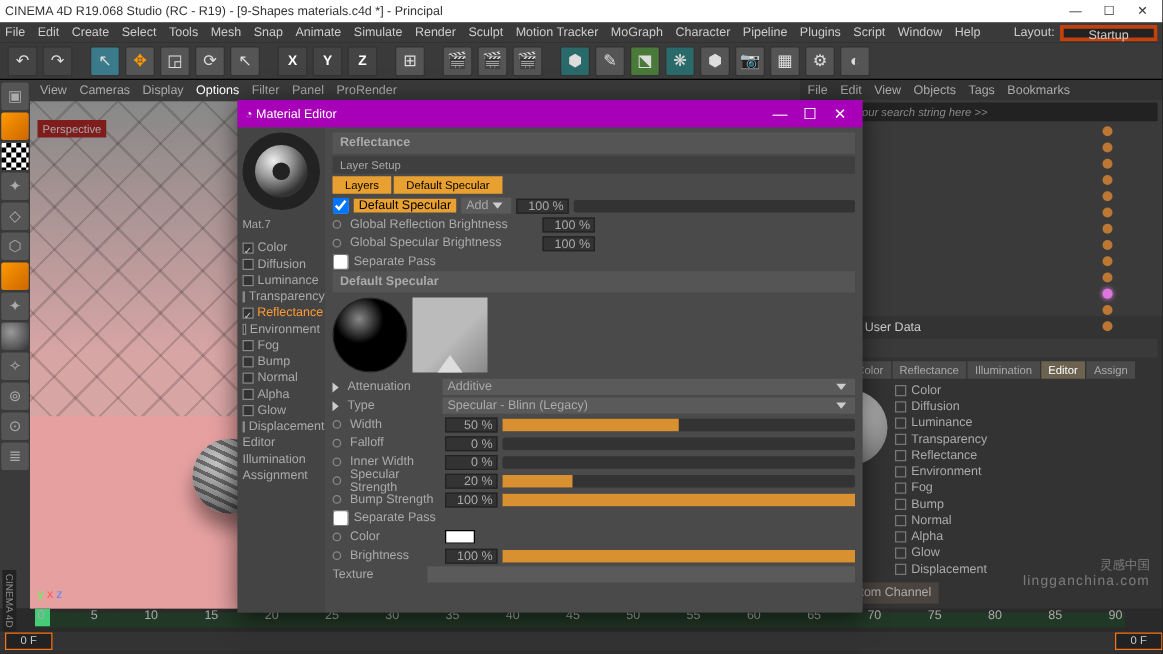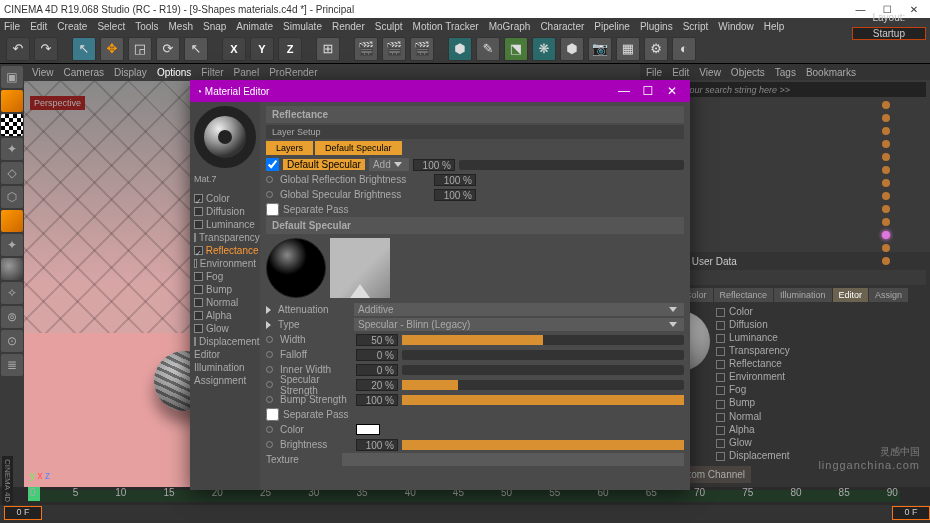--- a/index.html
+++ b/index.html
@@ -1,22 +1,22 @@
 <!DOCTYPE html>
 <html><head>
 <meta charset="utf-8">
 <style>
 * { margin:0; padding:0; box-sizing:border-box; font-family:Arial,sans-serif; font-size:10px; user-select:none; }
 body { background:#1a1a1a; width:930px; height:523px; overflow:hidden; position:relative; color:#aaa; }
 .titlebar { background:#fff; height:18px; display:flex; align-items:center; justify-content:space-between; padding:0 4px; color:#333; }
 .titlebar .winbtns span { display:inline-block; width:24px; text-align:center; }
 .menubar { background:#3a3a3a; height:16px; display:flex; align-items:center; padding:0 4px; gap:10px; color:#ccc; }
 .menubar span { cursor:default; }
-.layout-label { margin-left:auto; display:flex; gap:4px; align-items:center;flex-direction:column; }
-.layout-label .box { background:#222; border:1px solid #c2410c; padding:0 20px; height:13px; line-height:11px; }
+.layout-label { margin-left:auto; display:flex; gap:4px; align-items:center; }
+.layout-label .box { background:#222; border:3px solid #c2410c; padding:0 20px; height:13px; line-height:11px; }
 .toolbar { background:#3a3a3a; height:30px; display:flex; align-items:center; padding:0 6px; gap:4px; border-bottom:1px solid #000; }
 .tbtn { width:24px; height:24px; background:#555; border:1px solid #333; border-radius:2px; display:flex; align-items:center; justify-content:center; font-size:13px; color:#ddd;}
 .tbtn.undo { background:#444; }
 .tbtn.cyan { background:#3a7a8a; }
 .tbtn.orange { color:#f90; }
 .tbtn.axis { background:#444; color:#fff; font-weight:bold; font-size:11px;}
 .tbtn.green { background:#4a7a3a; }
 .tbtn.teal { background:#2a6a6a; }
 .sep { width:6px; }
 .main { display:flex; height:calc(100% - 100px); }

